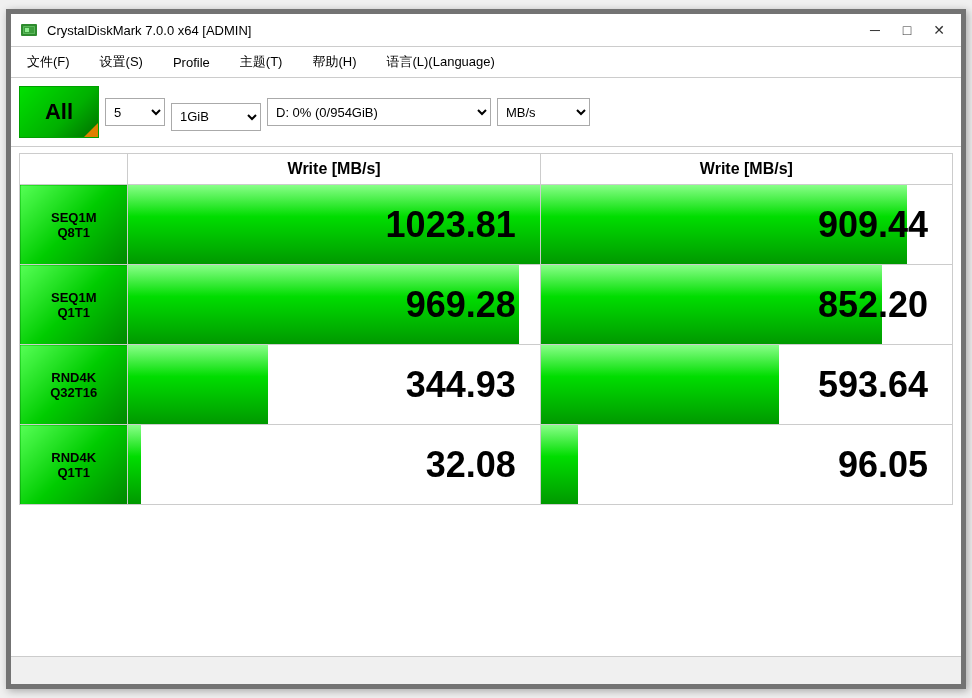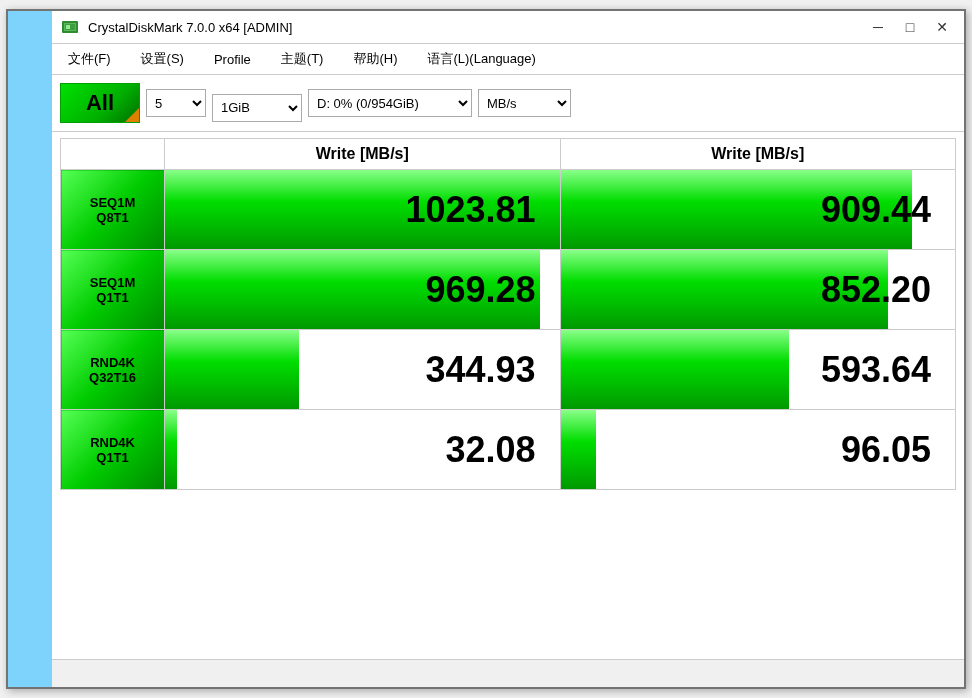--- a/index.html
+++ b/index.html
@@ -9,26 +9,25 @@
       display: flex;
       justify-content: center;
       align-items: center;
       width: 972px;
       height: 698px;
       overflow: hidden;
     }
     .window {
       width: 960px;
       height: 680px;
-      background: #7dd3fc;
-      border: 2px solid #737373;
+      background: #f0abfc;
+      border: 5px solid #737373;
       display: flex;
       flex-direction: column;
       box-shadow: 2px 2px 8px rgba(0,0,0,0.3);
-      padding-left: 44px;
     }
     .titlebar {
       background: #fff;
       display: flex;
       align-items: center;
       padding: 6px 8px;
       border-bottom: 1px solid #ccc;
       user-select: none;
     }
     .titlebar-icon {
@@ -79,21 +78,21 @@
     .toolbar {
       display: flex;
       align-items: center;
       padding: 8px 8px;
       background: #fff;
       border-bottom: 1px solid #ccc;
       gap: 6px;
     }
     .all-btn {
       width: 80px;
-      height: 40px;
+      height: 52px;
       background: linear-gradient(135deg, #00e000 0%, #00b000 60%, #007000 100%);
       border: 1px solid #00a000;
       font-size: 22px;
       font-weight: bold;
       color: #000;
       cursor: pointer;
       display: flex;
       align-items: center;
       justify-content: center;
       position: relative;
@@ -112,21 +111,21 @@
     .toolbar-select {
       height: 28px;
       font-size: 13px;
       border: 1px solid #aaa;
       background: #fff;
       padding: 2px 4px;
       cursor: pointer;
     }
     .select-5 { width: 60px; }
     .select-1gib { width: 90px; margin-top: 9px; }
-    .select-drive { width: 164px; }
+    .select-drive { width: 224px; }
     .select-unit { width: 93px; }
 
     .content {
       flex: 1;
       padding: 6px 8px 8px 8px;
       background: #fff;
     }
     .results-table {
       width: 100%;
       border-collapse: collapse;

